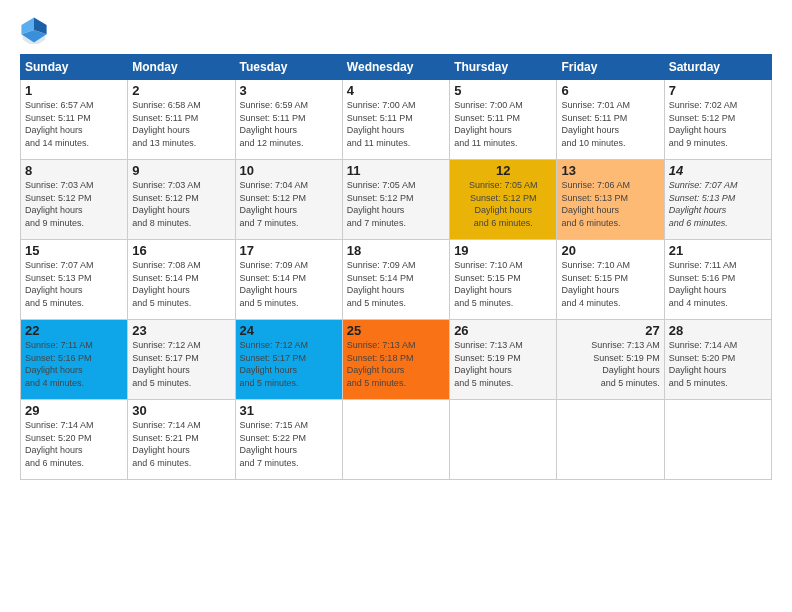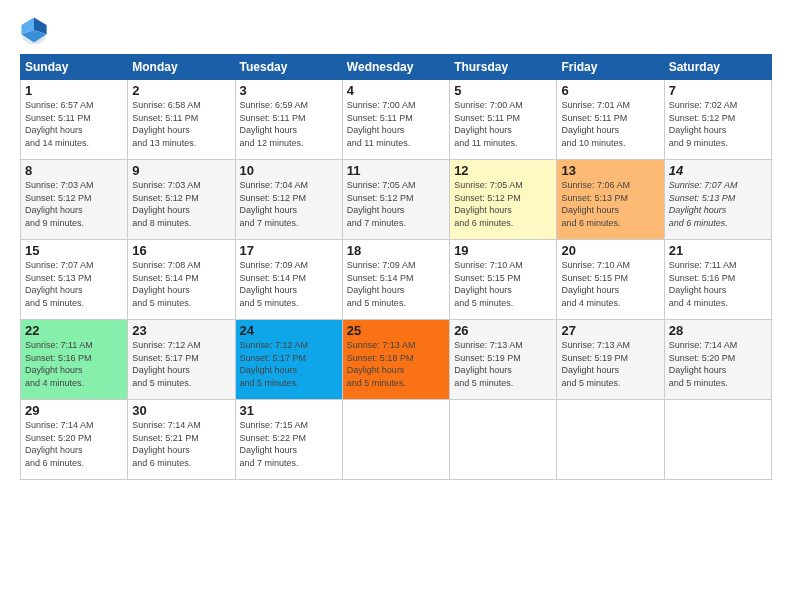--- a/index.html
+++ b/index.html
@@ -225,21 +225,21 @@
       </td>
           <td style="background: rgb(245, 245, 245);">
         <span class="day-number">11</span>
         <div class="day-info">
           Sunrise: 7:05 AM<br>
           Sunset: 5:12 PM<br>
           Daylight hours<br>
           and 7 minutes.
         </div>
       </td>
-          <td style="background: #fef9c3;">
+          <td style="background: #eab308; text-align: center;">
         <span class="day-number">12</span>
         <div class="day-info">
           Sunrise: 7:05 AM<br>
           Sunset: 5:12 PM<br>
           Daylight hours<br>
           and 6 minutes.
         </div>
       </td>
           <td style="background: #fdba74;">
         <span class="day-number">13</span>
@@ -319,21 +319,21 @@
         <span class="day-number">21</span>
         <div class="day-info">
           Sunrise: 7:11 AM<br>
           Sunset: 5:16 PM<br>
           Daylight hours<br>
           and 4 minutes.
         </div>
       </td>
         </tr>
         <tr>
-          <td style="background: #86efac;">
+          <td style="background: #0ea5e9;">
         <span class="day-number">22</span>
         <div class="day-info">
           Sunrise: 7:11 AM<br>
           Sunset: 5:16 PM<br>
           Daylight hours<br>
           and 4 minutes.
         </div>
       </td>
           <td style="background: rgb(245, 245, 245);">
         <span class="day-number">23</span>
@@ -364,21 +364,21 @@
       </td>
           <td style="background: rgb(245, 245, 245);">
         <span class="day-number">26</span>
         <div class="day-info">
           Sunrise: 7:13 AM<br>
           Sunset: 5:19 PM<br>
           Daylight hours<br>
           and 5 minutes.
         </div>
       </td>
-          <td style="background: rgb(245, 245, 245);">
+          <td style="background: rgb(245, 245, 245); text-align: right;">
         <span class="day-number">27</span>
         <div class="day-info">
           Sunrise: 7:13 AM<br>
           Sunset: 5:19 PM<br>
           Daylight hours<br>
           and 5 minutes.
         </div>
       </td>
           <td style="background: rgb(245, 245, 245);">
         <span class="day-number">28</span>

